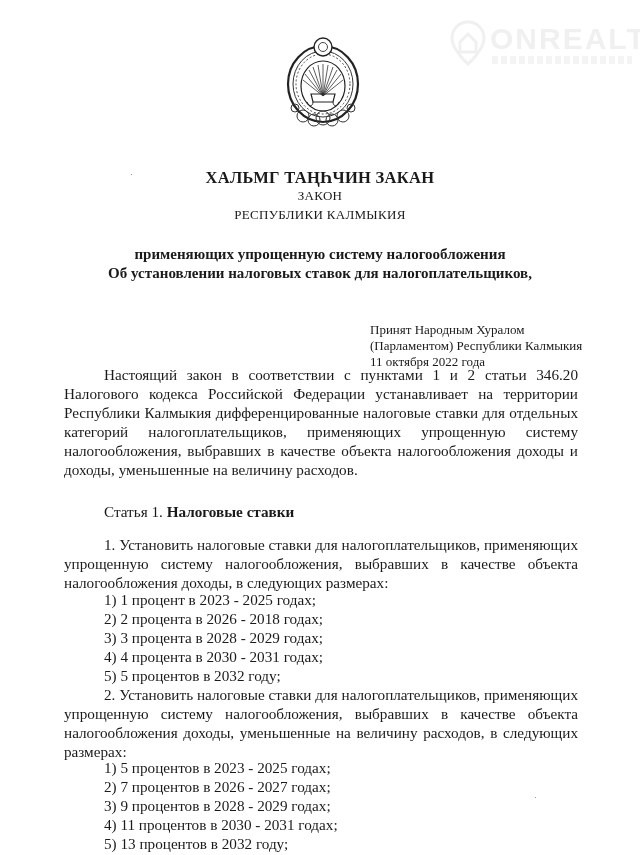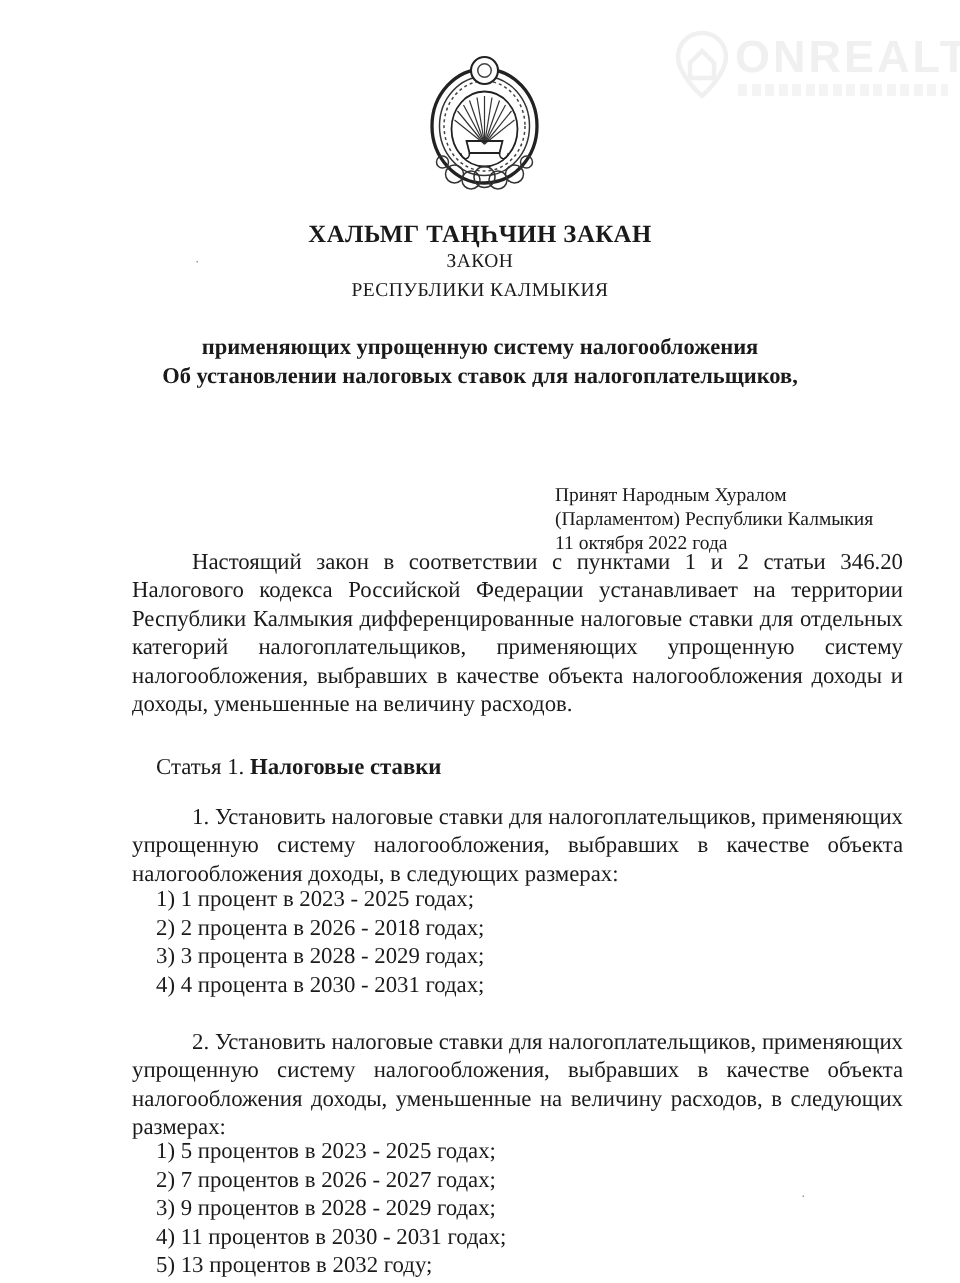--- a/index.html
+++ b/index.html
@@ -14,29 +14,29 @@
   .watermark .pin { position: absolute; left: 0; top: 0; }
   .watermark .wm-text {
     position: absolute; left: 40px; top: 2px; font-family: "Liberation Sans", sans-serif;
     font-weight: bold; font-size: 30px; letter-spacing: 2px; color: #bdbdbd;
   }
   .watermark .wm-sub {
     position: absolute; left: 42px; top: 36px; width: 140px; height: 8px;
     background: repeating-linear-gradient(90deg, #cfcfcf 0 6px, transparent 6px 9px);
   }
   .emblem { position: absolute; left: 283px; top: 34px; width: 80px; height: 95px; }
-  .center { position: absolute; left: 0; width: 640px; text-align: center; }
+  .center { position: absolute; left: 0; width: 640px; text-align: center; margin-top: 22px; }
   .kalmyk-title { top: 146px; font-size: 16.5px; font-weight: bold; letter-spacing: 0.3px; }
   .law-title { top: 164px; font-size: 13px; line-height: 19px; }
   .law-title div { letter-spacing: 0.3px; }
   .law-subtitle { top: 223px; font-size: 15px; font-weight: bold; line-height: 19px; }
   .adoption { position: absolute; left: 370px; top: 285px; font-size: 13px; line-height: 16px; margin-top: 37px; }
   .para {
     position: absolute; left: 64px; width: 514px; font-size: 15.2px; line-height: 19px;
-    text-align: justify; text-align-last: left; margin-left: 24px;
+    text-align: justify; text-align-last: left;
   }
   .para.indent { text-indent: 40px; }
   .intro { top: 365px; }
   .article { position: absolute; left: 104px; top: 503px; font-size: 15.2px; text-align: right; }
   .article b { font-weight: bold; }
   .p1 { top: 535px; }
   .list { position: absolute; left: 104px; font-size: 15.2px; line-height: 19px; }
   .list1 { top: 590px; }
   .p2 { top: 685px; }
   .list2 { top: 758px; }
@@ -112,20 +112,21 @@
   <b>Налоговые ставки</b>
 </div>
 
 <div class="para indent p1">1. Установить налоговые ставки для налогоплательщиков, применяющих упрощенную систему налогообложения, выбравших в качестве объекта налогообложения доходы, в следующих размерах:</div>
 
 <div class="list list1">
   <div>1) 1 процент в 2023 - 2025 годах;</div>
   <div>2) 2 процента в 2026 - 2018 годах;</div>
   <div>3) 3 процента в 2028 - 2029 годах;</div>
   <div>4) 4 процента в 2030 - 2031 годах;</div>
+  <div>5) 5 процентов в 2032 году;</div>
 </div>
 
 <div class="para indent p2">2. Установить налоговые ставки для налогоплательщиков, применяющих упрощенную систему налогообложения, выбравших в качестве объекта налогообложения доходы, уменьшенные на величину расходов, в следующих размерах:</div>
 
 <div class="list list2">
   <div>1) 5 процентов в 2023 - 2025 годах;</div>
   <div>2) 7 процентов в 2026 - 2027 годах;</div>
   <div>3) 9 процентов в 2028 - 2029 годах;</div>
   <div>4) 11 процентов в 2030 - 2031 годах;</div>
   <div>5) 13 процентов в 2032 году;</div>

